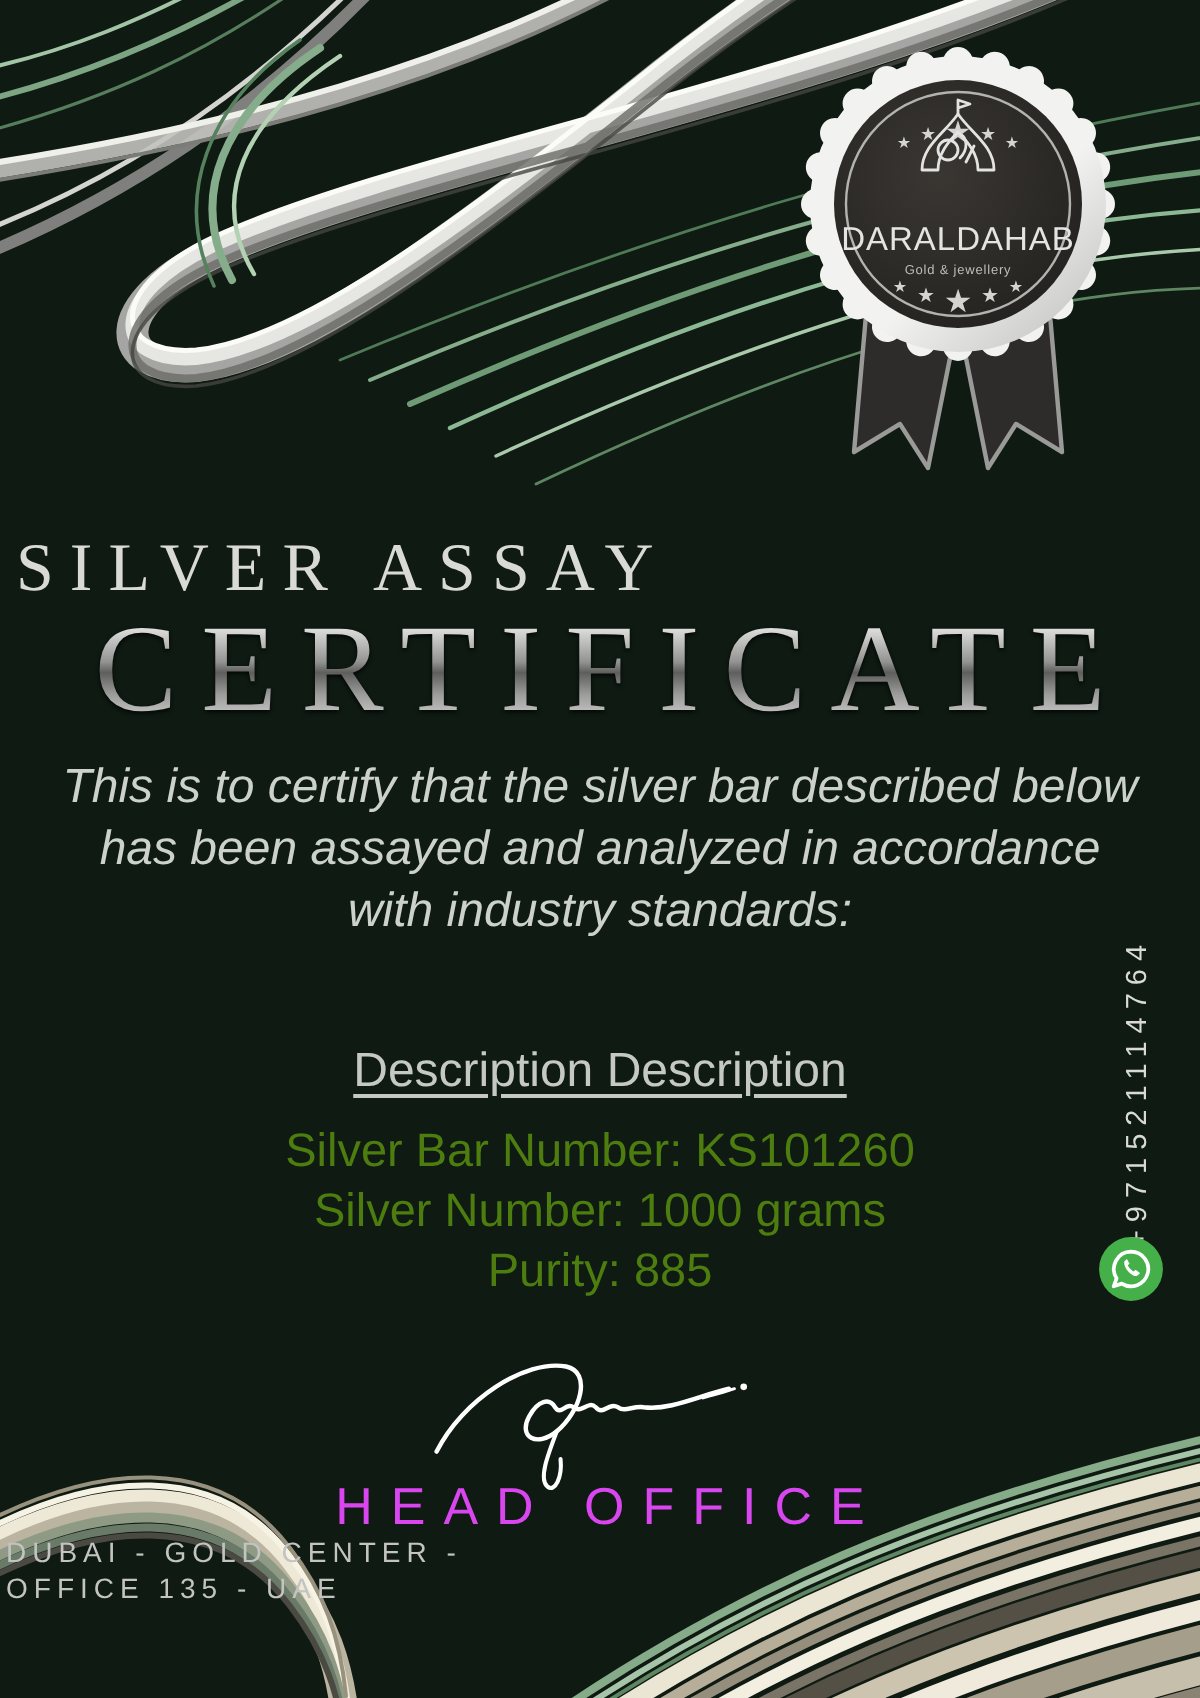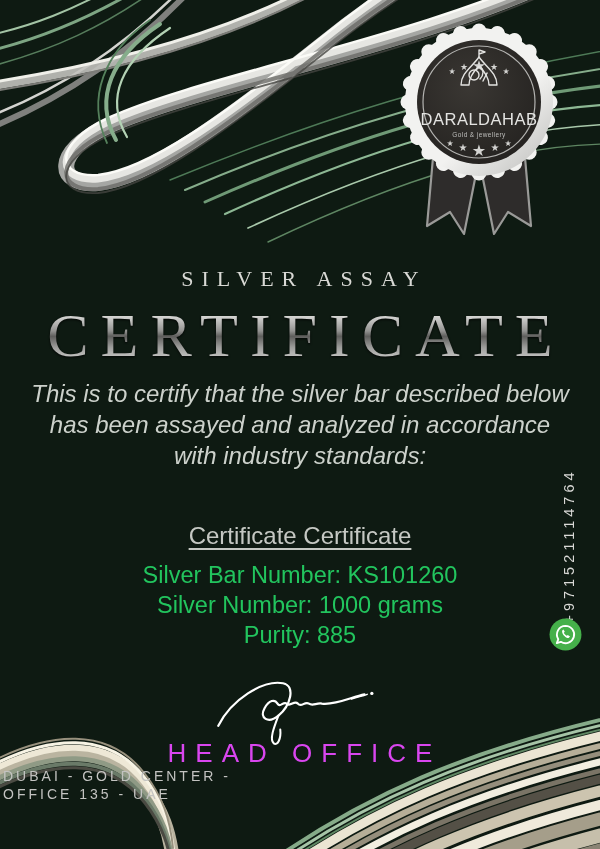--- a/index.html
+++ b/index.html
@@ -24,23 +24,22 @@
   .badge {
     position: absolute;
     left: 394px; top: 22px;
     width: 170px; height: 237px;
     z-index: 3;
   }
   .badge svg { width: 100%; height: 100%; }
 
   .subtitle {
     position: absolute; left: 0; right: 0; top: 268px;
-    text-align: center;
     font-family: "Liberation Serif", serif;
-    font-size: 22px; line-height: 1;
+    font-size: 34px; line-height: 1;
     letter-spacing: 8px; text-indent: 8px;
     color: #d9d9d5;
   }
 
   .title {
     position: absolute; left: 0; right: 0; top: 301px;
     text-align: center;
     font-family: "Liberation Serif", serif;
     font-weight: 400;
     font-size: 62px; line-height: 1.1;
@@ -66,21 +65,21 @@
     color: #c5c8c3;
     text-decoration: underline;
     text-decoration-thickness: 1.5px;
     text-underline-offset: 4px;
   }
 
   .details {
     position: absolute; left: 0; right: 0; top: 560px;
     text-align: center;
     font-size: 23.5px; line-height: 30px;
-    color: #22c55e;
+    color: #4d7c0f;
   }
 
   svg.signature {
     position: absolute; left: 210px; top: 674px;
     width: 172px; height: 74px;
     z-index: 2;
   }
 
   .office {
     position: absolute; left: 0; right: 0; top: 740px;
@@ -257,21 +256,21 @@
 
   <div class="subtitle">SILVER ASSAY</div>
   <h1 class="title">CERTIFICATE</h1>
 
   <div class="intro">
     <div>This is to certify that the silver bar described below</div>
     <div>has been assayed and analyzed in accordance</div>
     <div>with industry standards:</div>
   </div>
 
-  <div class="desc-heading">Certificate Certificate</div>
+  <div class="desc-heading">Description Description</div>
   <div class="details">
     <div>Silver Bar Number: KS101260</div>
     <div>Silver Number: 1000 grams</div>
     <div>Purity: 885</div>
   </div>
 
   <svg class="signature" viewBox="0 0 180 80" fill="none" stroke="#ffffff" stroke-linecap="round" stroke-linejoin="round">
     <path d="M6,56 C20,28 54,6 76,10 C90,13 84,34 71,45 C60,54 50,48 56,37 C61,28 67,27 70,32 C73,37 76,29 80,32 C84,36 88,28 92,32 C96,37 99,29 104,32 C108,35 112,31 118,32 C132,34 150,25 164,22" stroke-width="2.4"></path>
     <path d="M71,45 C66,58 61,71 66,75 C70,78 74,70 73,60" stroke-width="2.2"></path>
     <path d="M150,27 C156,25 162,24 167,22" stroke-width="1.6"></path>

